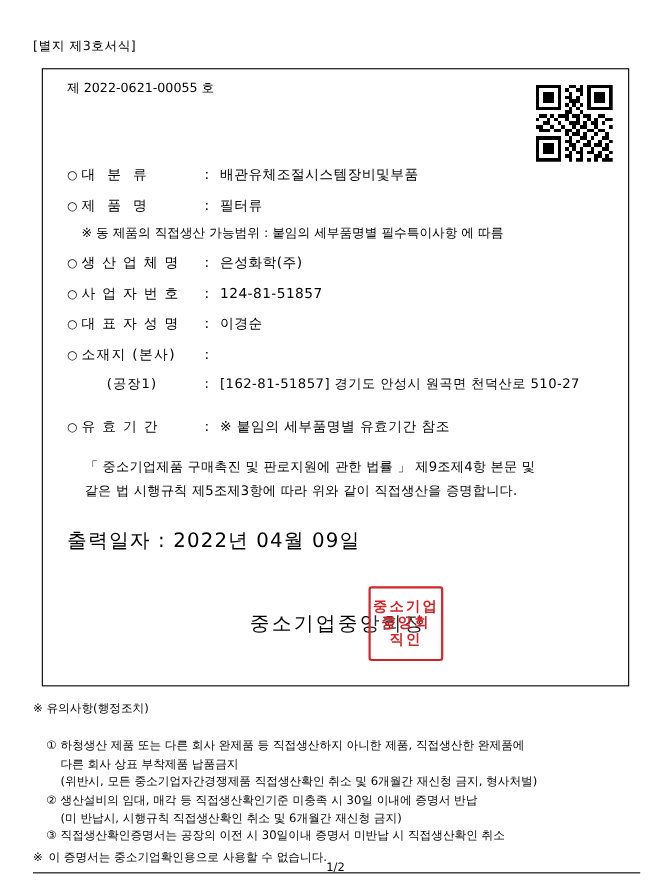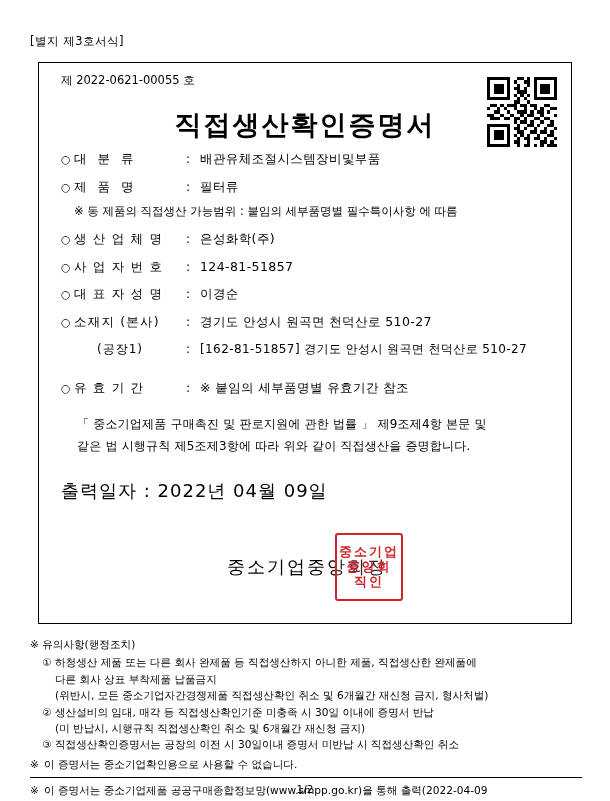--- a/index.html
+++ b/index.html
@@ -157,21 +157,21 @@
 
   .notices {
     position: absolute;
     left: 30px; top: 636px;
     width: 552px;
     font-size: 10.6px;
     line-height: 1.55;
   }
   .notices .n-head {
     display: flex;
-    margin-bottom: 2px;
+    margin-bottom: 18px;
   }
   .notices .item {
     display: flex;
     margin-left: 12px;
   }
   .notices .item .num { flex: 0 0 13px; }
   .notices .item .txt { flex: 1 1 auto; }
   .notices .sub {
     margin-left: 25px;
   }
@@ -340,21 +340,20 @@
           <rect x="0" y="20" width="7" height="1"></rect>
             <rect x="9" y="20" width="1" height="1"></rect>
             <rect x="11" y="20" width="2" height="1"></rect>
             <rect x="14" y="20" width="1" height="1"></rect>
             <rect x="16" y="20" width="1" height="1"></rect>
             <rect x="18" y="20" width="3" height="1"></rect>
         </g>
       </svg>
     </div>
 
-    <div class="title">직접생산확인증명서</div>
 
     <div class="rows">
 
       <div class="row">
         <span class="bullet">○</span>
         <span class="label">대  분  류</span>
         <span class="colon">:</span>
         <span class="value">배관유체조절시스템장비및부품</span>
       </div>
 
@@ -387,21 +386,20 @@
         <span class="bullet">○</span>
         <span class="label narrow">대 표 자 성 명</span>
         <span class="colon">:</span>
         <span class="value">이경순</span>
       </div>
 
       <div class="row">
         <span class="bullet">○</span>
         <span class="label narrow">소재지 (본사)</span>
         <span class="colon">:</span>
-        <span class="value">경기도 안성시 원곡면 천덕산로 510-27</span>
       </div>
 
       <div class="sub-row">
         <span class="sub-label">(공장1)</span>
         <span class="sub-colon">:</span>
         <span class="value">[162-81-51857] 경기도 안성시 원곡면 천덕산로 510-27</span>
       </div>
 
       <div class="valid-row">
         <span class="bullet">○</span>

